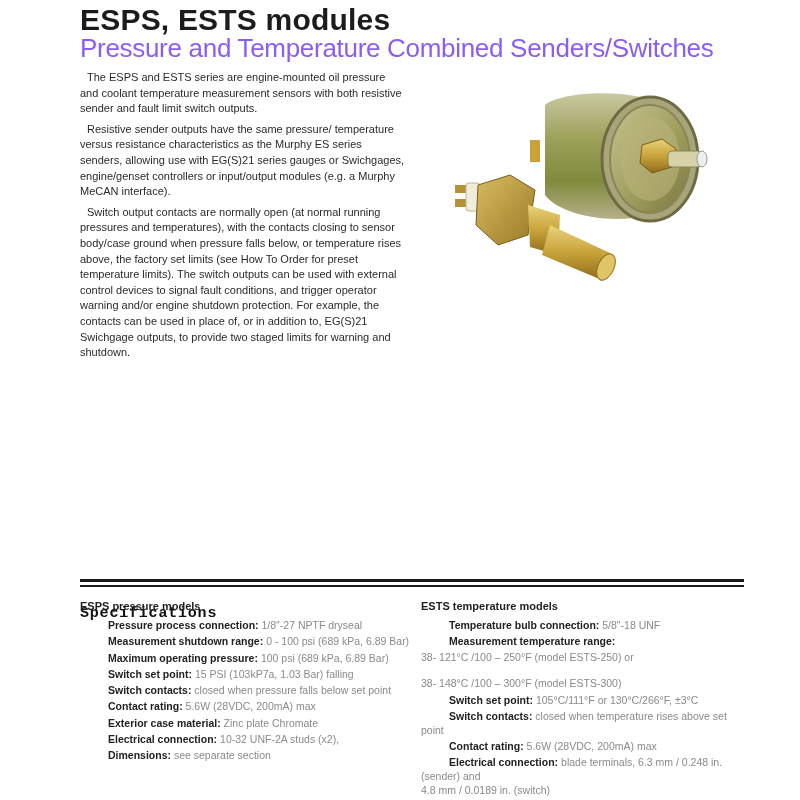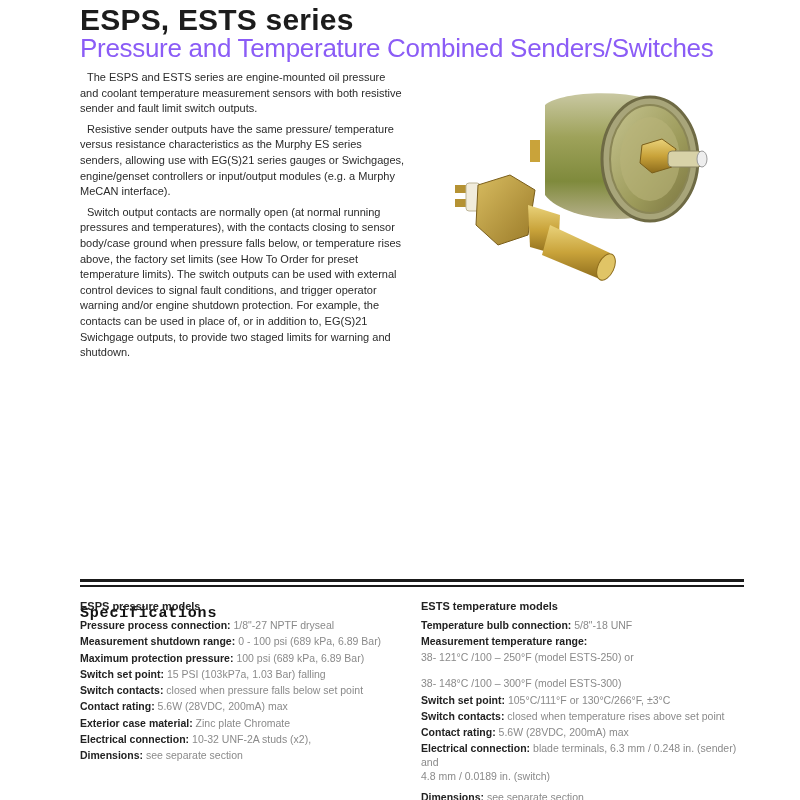--- a/index.html
+++ b/index.html
@@ -15,28 +15,28 @@
   .photo { position:absolute; left:410px; top:75px; width:320px; height:230px; }
   .spec-heading { position:absolute; left:80px; top:561px; font-size:15px; font-weight:900;
                   color:#111; letter-spacing:0.8px; font-family:Liberation Mono, monospace;margin-top:44px; }
   .rule1 { position:absolute; left:80px; top:579px; width:664px; height:3px; background:#1a1a1a; }
   .rule2 { position:absolute; left:80px; top:585px; width:664px; height:2px; background:#1a1a1a; }
   .col { position:absolute; top:598px; font-size:10.5px; }
   .col.left { left:80px; width:330px; }
   .col.right { left:421px; width:330px; }
   .col h3 { margin:0 0 4px 0; font-size:11px; font-weight:bold; color:#222; line-height:16px; }
   .row { margin:0; line-height:14px; padding-bottom:2.3px; }
-  .row .k { font-weight:bold; color:#222; }
+  .row .k { font-weight:bold; color:#222;margin-left:28px; }
   .row .v { color:#8a8a8a; }
   .row .v2 { color:#8a8a8a; display:block; }
 </style>
 </head>
 <body>
 
-<h1 class="title" style="margin:0">ESPS, ESTS series</h1>
+<h1 class="title" style="margin:0">ESPS, ESTS modules</h1>
 <h2 class="subtitle" style="margin:0">Pressure and Temperature Combined Senders/Switches</h2>
 
 <div class="intro">
   <p>The ESPS and ESTS series are engine-mounted oil pressure and coolant temperature measurement sensors with both resistive sender and fault limit switch outputs.</p>
   <p>Resistive sender outputs have the same pressure/ temperature versus resistance characteristics as the Murphy ES series senders, allowing use with EG(S)21 series gauges or Swichgages, engine/genset controllers or input/output modules (e.g. a Murphy MeCAN interface).</p>
   <p>Switch output contacts are normally open (at normal running pressures and temperatures), with the contacts closing to sensor body/case ground when pressure falls below, or temperature rises above, the factory set limits (see How To Order for preset temperature limits). The switch outputs can be used with external control devices to signal fault conditions, and trigger operator warning and/or engine shutdown protection. For example, the contacts can be used in place of, or in addition to, EG(S)21 Swichgage outputs, to provide two staged limits for warning and shutdown.</p>
 </div>
 
 <div class="photo">
   <svg width="320" height="230" viewBox="0 0 320 230">
@@ -84,21 +84,21 @@
 </div>
 
 <div class="spec-heading">Specifications</div>
 <div class="rule1"></div>
 <div class="rule2"></div>
 
 <div class="col left">
   <h3>ESPS pressure models</h3>
   <div class="row"><span class="k">Pressure process connection:</span> <span class="v">1/8"-27 NPTF dryseal</span></div>
   <div class="row"><span class="k">Measurement shutdown range:</span> <span class="v">0 - 100 psi (689 kPa, 6.89 Bar)</span></div>
-  <div class="row"><span class="k">Maximum protection pressure:</span> <span class="v">100 psi (689 kPa, 6.89 Bar)</span></div>
+  <div class="row"><span class="k">Maximum operating pressure:</span> <span class="v">100 psi (689 kPa, 6.89 Bar)</span></div>
   <div class="row"><span class="k">Switch set point:</span> <span class="v">15 PSI (103kP7a, 1.03 Bar) falling</span></div>
   <div class="row"><span class="k">Switch contacts:</span> <span class="v">closed when pressure falls below set point</span></div>
   <div class="row"><span class="k">Contact rating:</span> <span class="v">5.6W (28VDC, 200mA) max</span></div>
   <div class="row"><span class="k">Exterior case material:</span> <span class="v">Zinc plate Chromate</span></div>
   <div class="row"><span class="k">Electrical connection:</span> <span class="v">10-32 UNF-2A studs (x2),</span></div>
   <div class="row"><span class="k">Dimensions:</span> <span class="v">see separate section</span></div>
 </div>
 
 <div class="col right">
   <h3>ESTS temperature models</h3>

